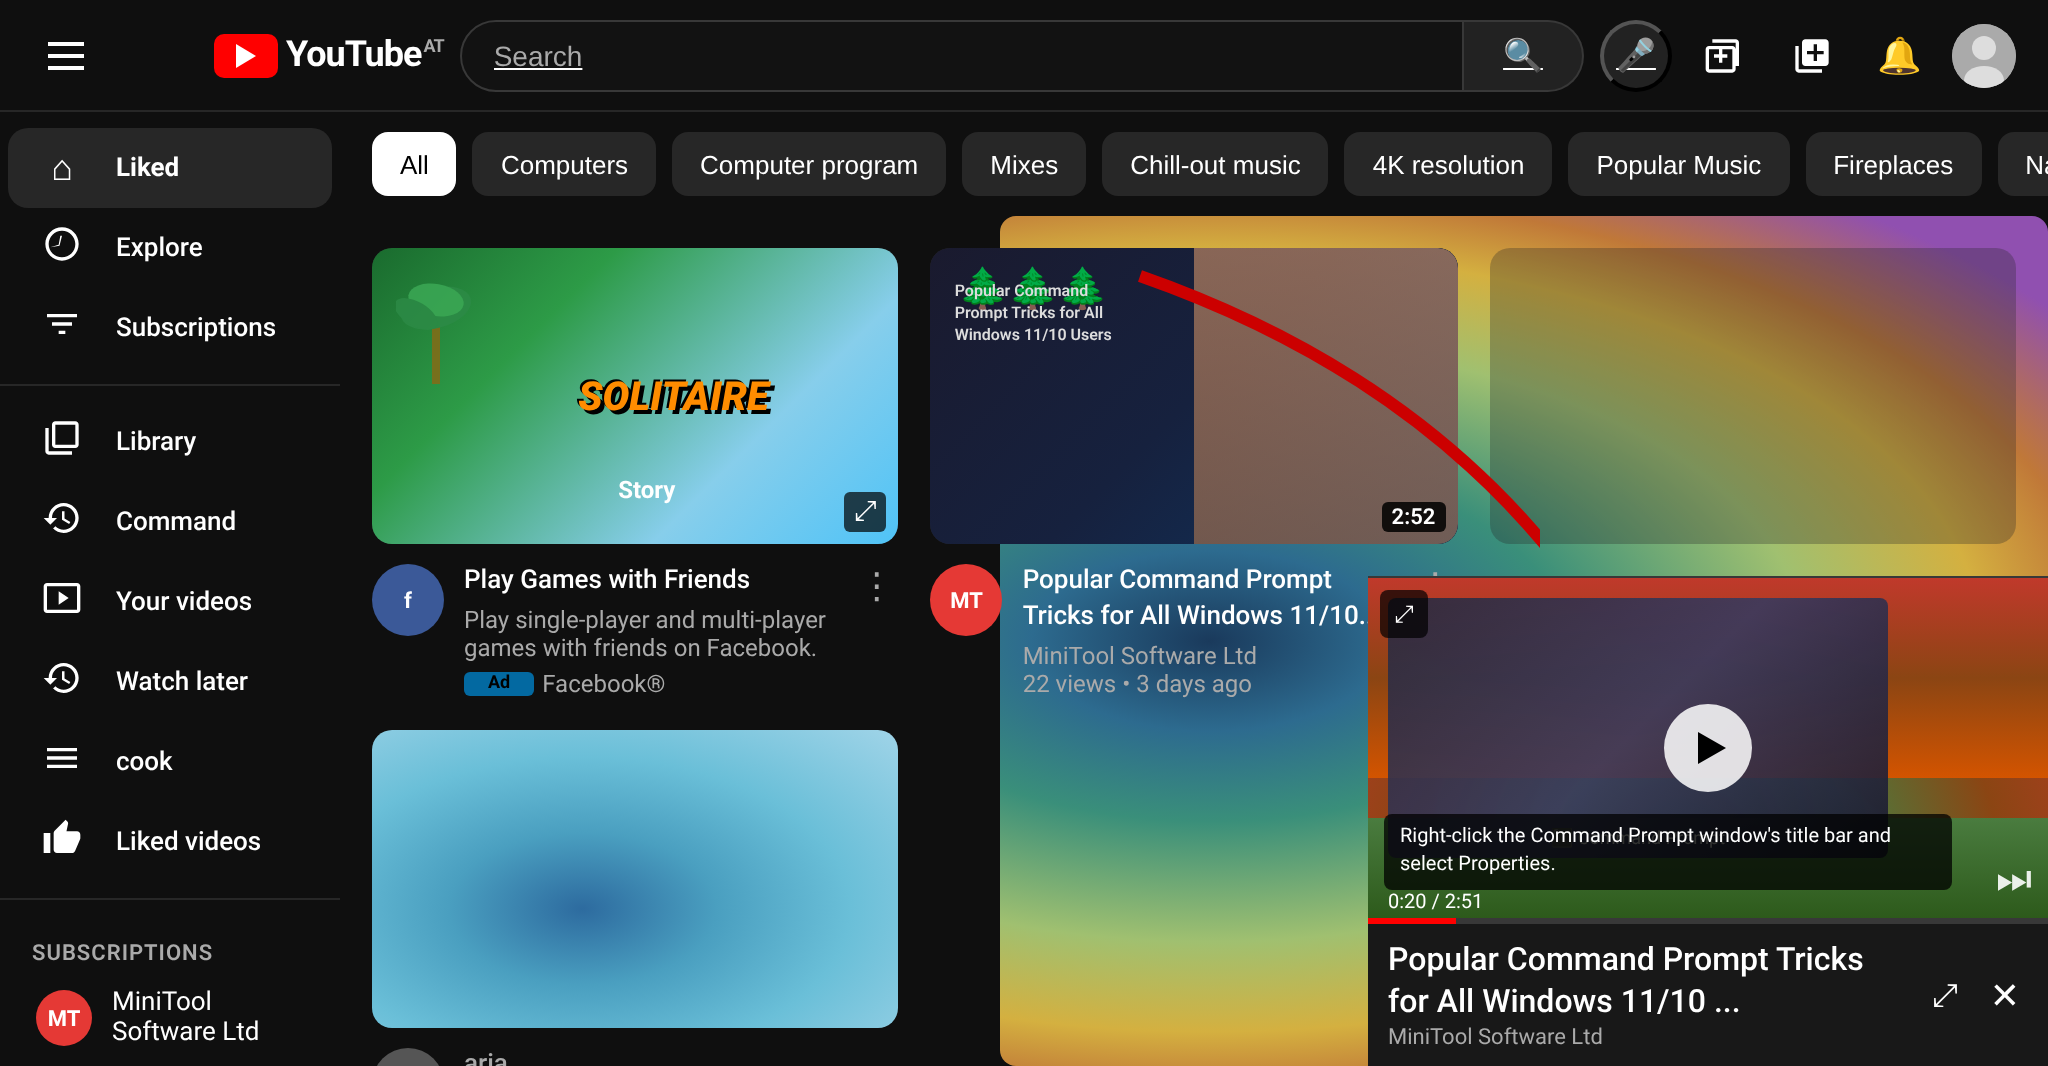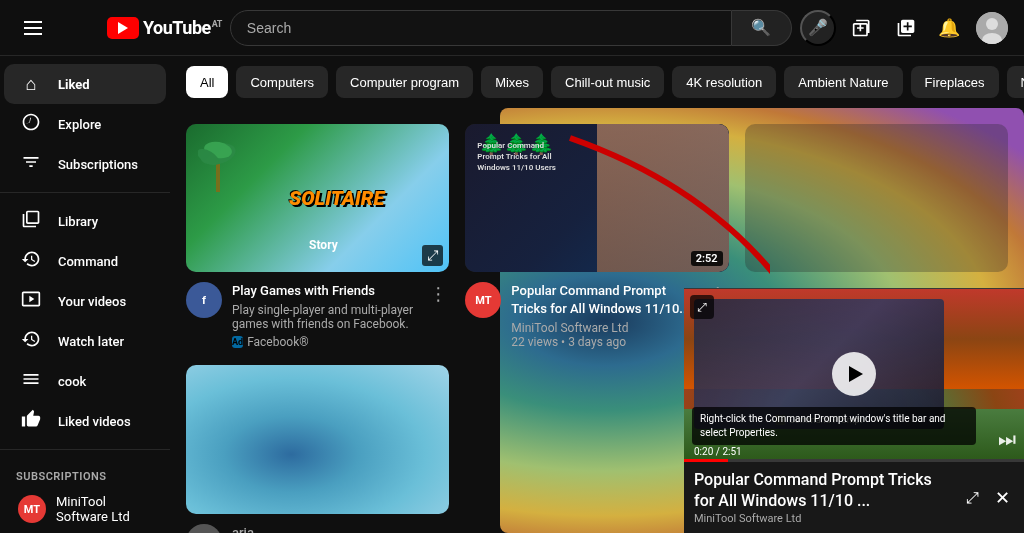--- a/index.html
+++ b/index.html
@@ -14,21 +14,21 @@
     }
     .header-left { display: flex; align-items: center; gap: 12px; min-width: 160px; }
     .hamburger { display: flex; flex-direction: column; gap: 4px; cursor: pointer; padding: 8px; }
     .hamburger span { display: block; width: 18px; height: 2px; background: #fff; }
     .logo { display: flex; align-items: center; gap: 4px; cursor: pointer; margin-left: 45px; }
     .logo-icon { width: 32px; height: 22px; background: #ff0000; border-radius: 5px; display: flex; align-items: center; justify-content: center; }
     .logo-icon::after { content: ''; border-left: 10px solid white; border-top: 6px solid transparent; border-bottom: 6px solid transparent; }
     .logo-text { font-size: 18px; font-weight: 700; color: #fff; letter-spacing: -0.5px; }
     .logo-sup { font-size: 9px; color: #aaa; vertical-align: super; margin-left: 1px; }
 
-    .header-center { flex: 1; display: flex; align-items: flex-end; gap: 8px; max-width: 640px; margin: 0 auto; }
+    .header-center { flex: 1; display: flex; align-items: flex-end; gap: 8px; max-width: 640px; margin: 0 auto; text-decoration: underline; }
     .search-form { flex: 1; display: flex; }
     .search-input {
       flex: 1; height: 36px; background: #121212; border: 1px solid #383838;
       border-radius: 20px 0 0 20px; color: #fff; padding: 0 16px; font-size: 14px;
       outline: none;
     }
     .search-input::placeholder { color: #aaa; }
     .search-btn {
       width: 60px; height: 36px; background: #222; border: 1px solid #383838;
       border-left: none; border-radius: 0 20px 20px 0; cursor: pointer;
@@ -99,21 +99,21 @@
 
     .video-info { display: flex; gap: 10px; margin-top: 10px; }
     .video-meta { flex: 1; }
     .video-title { font-size: 13px; font-weight: 500; line-height: 1.4; color: #fff; display: -webkit-box; -webkit-line-clamp: 2; -webkit-box-orient: vertical; overflow: hidden; }
     .video-channel { font-size: 12px; color: #aaa; margin-top: 3px; }
     .video-stats { font-size: 12px; color: #aaa; }
     .video-more { width: 22px; height: 22px; display: flex; align-items: center; justify-content: center; color: #aaa; cursor: pointer; font-size: 18px; border-radius: 50%; flex-shrink: 0; }
 
     
     .ad-badge { display: inline-flex; align-items: center; gap: 4px; margin-top: 4px; }
-    .ad-icon { background: #0369a1; color: #000; font-size: 9px; font-weight: 700; padding: 1px 0; border-radius: 3px; }
+    .ad-icon { background: #0369a1; color: #000; font-size: 9px; font-weight: 700; padding: 1px 12px; border-radius: 3px; }
     .ad-text { font-size: 12px; color: #aaa; }
 
     
     .thumb-solitaire {
       background: linear-gradient(135deg, #1a6b2e 0%, #2d9b47 30%, #87ceeb 70%, #4fc3f7 100%);
       position: relative; overflow: hidden;
     }
 
     .thumb-cmd {
       background: linear-gradient(135deg, #1a1a2e 0%, #16213e 50%, #0f3460 100%);
@@ -307,21 +307,21 @@
 
 </aside>
 
 <nav class="chips-bar">
   <button class="chip active">All</button>
   <button class="chip">Computers</button>
   <button class="chip">Computer program</button>
   <button class="chip">Mixes</button>
   <button class="chip">Chill-out music</button>
   <button class="chip">4K resolution</button>
-  <button class="chip">Ambient Nature</button>
+  <button class="chip">Popular Music</button>
   <button class="chip">Fireplaces</button>
   <button class="chip">Nature</button>
 
 </nav>
 
 <main class="main">
 
   <div style="position:absolute;top:0;right:0;width:calc(100% - 330px);bottom:0;
     background: radial-gradient(ellipse at 20% 50%, #1a3a5c 0%, #2d6b8f 15%, #3a8f7a 30%, #a0c070 50%, #d4b040 65%, #c07838 75%, #9050b0 90%);
     z-index:0; border-radius:8px; overflow:hidden;">

